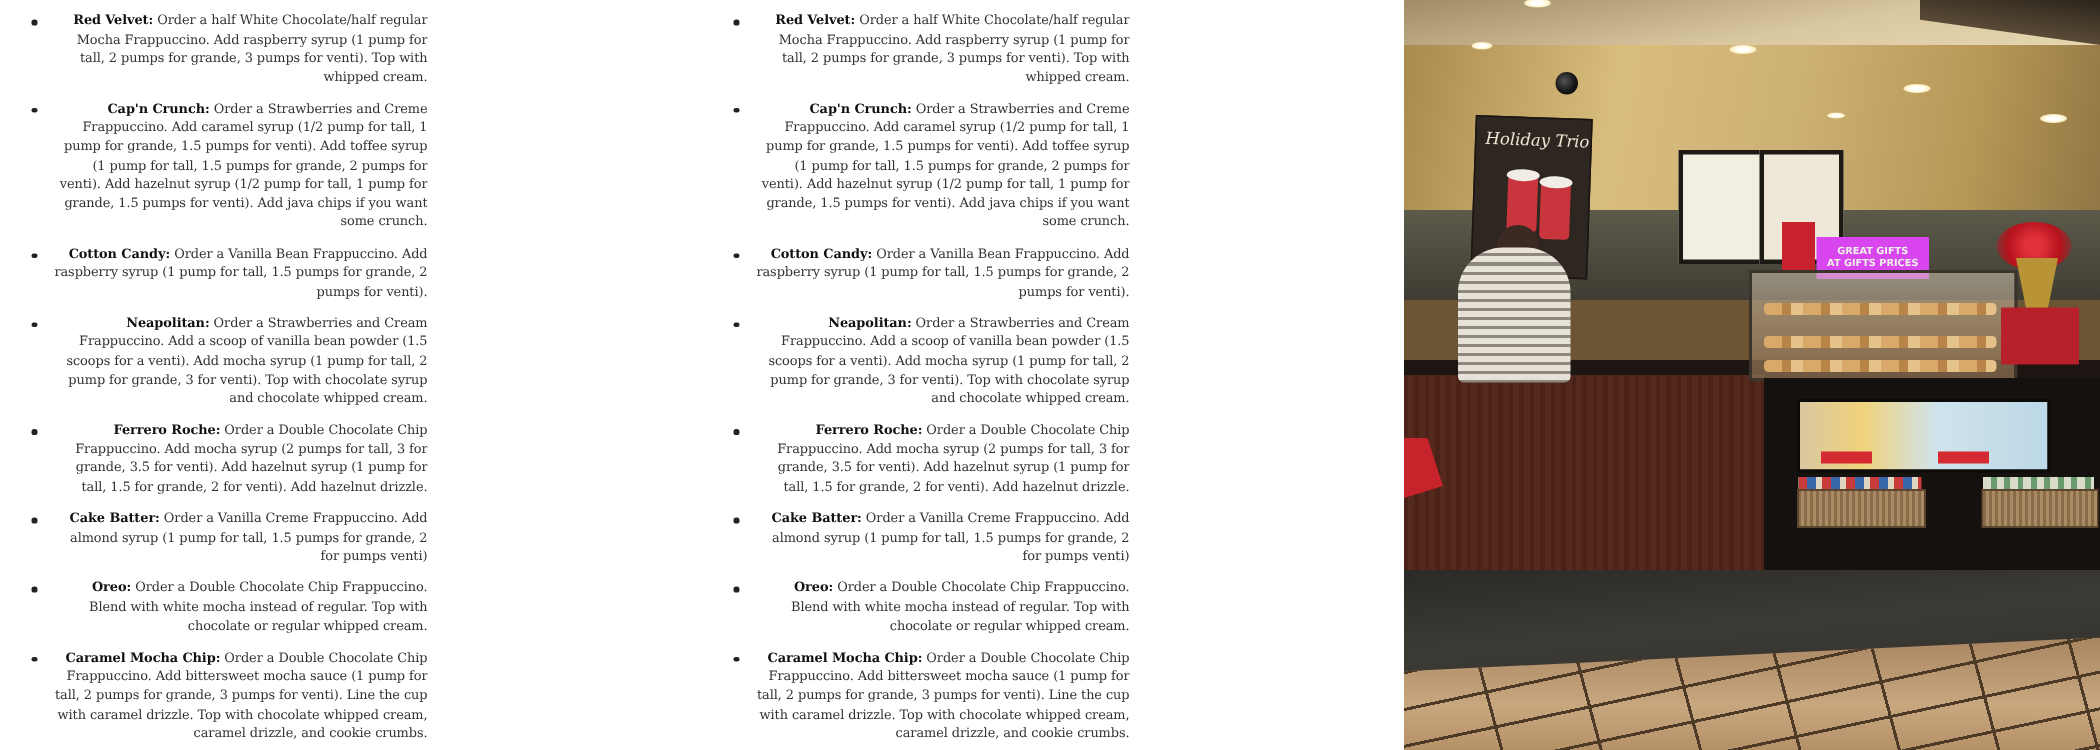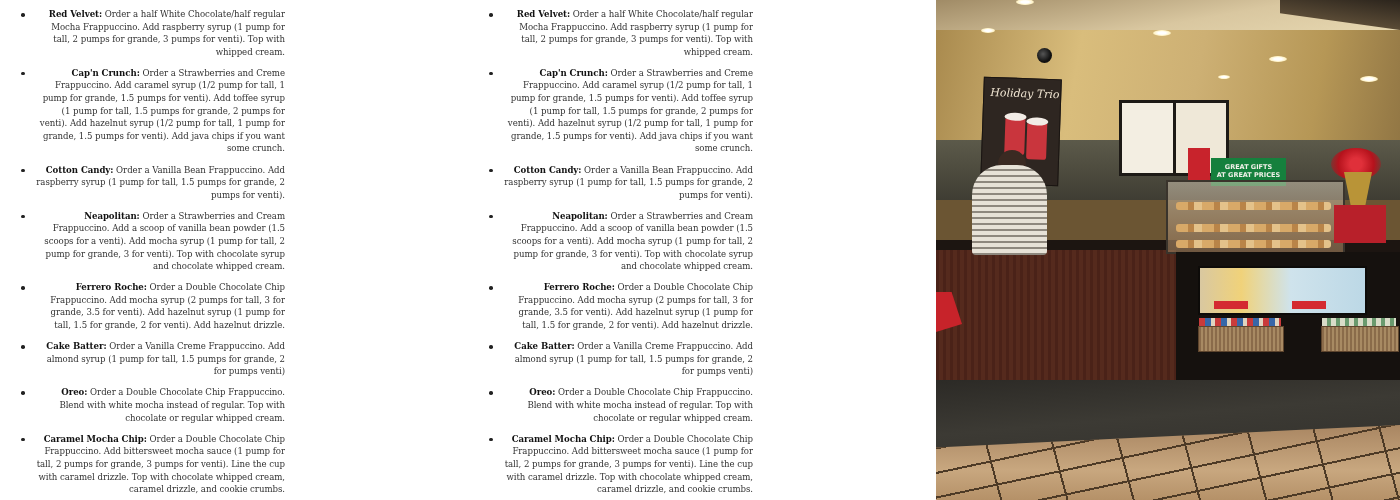--- a/index.html
+++ b/index.html
@@ -79,21 +79,21 @@
   .poster-cup::before {
     content:""; position:absolute; top:-6px; left:-1px; width:22px; height:8px; background:#f2ece6; border-radius:50%;
   }
   .menu-board {
     position: absolute; top: 100px; height: 70px; background: #f3eee2; border: 3px solid #1d1a16;
   }
   .menu-board.a { left: 183px; width: 52px; }
   .menu-board.b { left: 237px; width: 50px; background: #efe8d8; }
   .gift-sign {
     position: absolute; left: 275px; top: 158px; width: 75px; height: 28px;
-    background: #15803d; color: #f0f0e8; font-family: "DejaVu Sans", sans-serif;
+    background: #d946ef; color: #f0f0e8; font-family: "DejaVu Sans", sans-serif;
     font-weight: bold; font-size: 6.5px; line-height: 8px; text-align: center; padding-top: 5px;
     box-sizing: border-box;
   }
   .red-canister {
     position: absolute; left: 252px; top: 148px; width: 22px; height: 32px; background: #c8232c;
   }
   .person {
     position: absolute; left: 36px; top: 165px; width: 75px; height: 90px;
     background: repeating-linear-gradient(180deg, #e7e2d7 0 4px, #8e887e 4px 6px);
     border-radius: 30px 30px 4px 4px;
@@ -216,21 +216,21 @@
     <div class="poster-title">Holiday Trio</div>
     <div class="poster-cup" style="left:22px;"></div>
     <div class="poster-cup" style="left:44px;top:44px;"></div>
   </div>
 
   <div class="menu-board a"></div>
   <div class="menu-board b"></div>
   <div class="red-canister"></div>
   <div class="gift-sign">
     <div>GREAT GIFTS</div>
-    <div>AT GREAT PRICES</div>
+    <div>AT GIFTS PRICES</div>
   </div>
 
   <div class="counter-top"></div>
   <div class="counter"></div>
   <div class="person-head"></div>
   <div class="person"></div>
 
   <div class="display-case">
     <div class="pastry-row" style="top:20px;"></div>
     <div class="pastry-row" style="top:42px;"></div>

